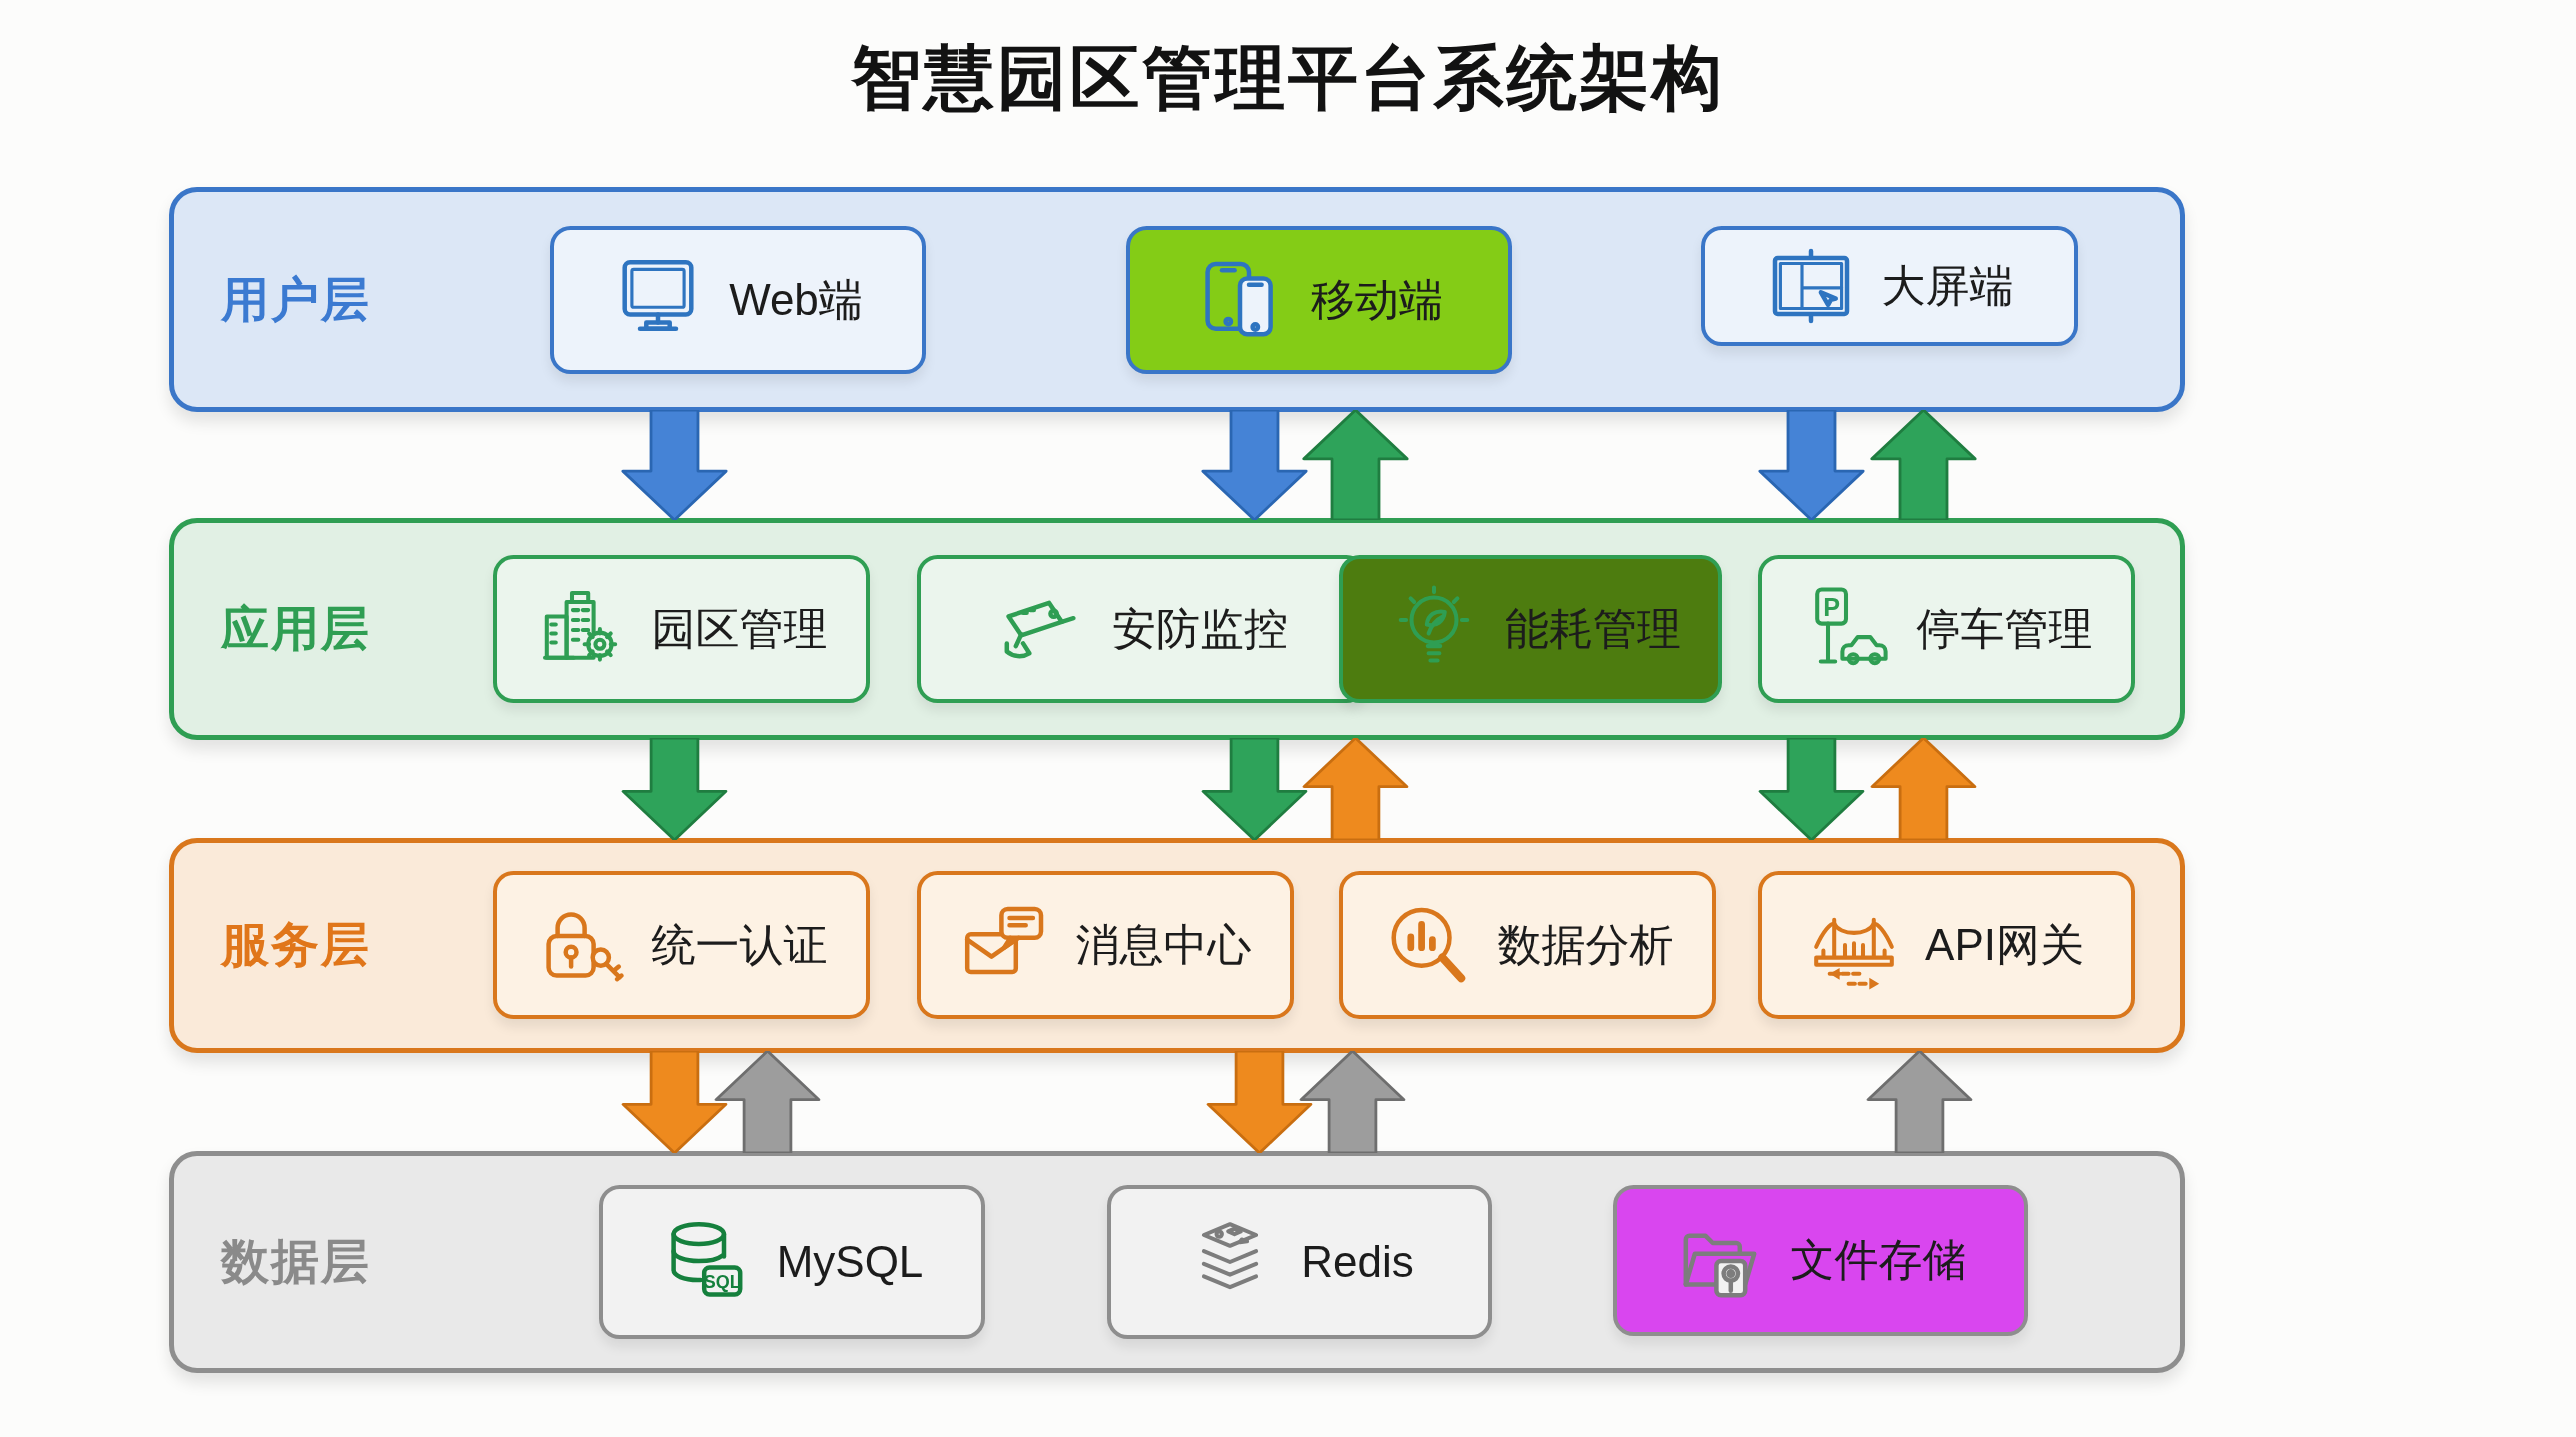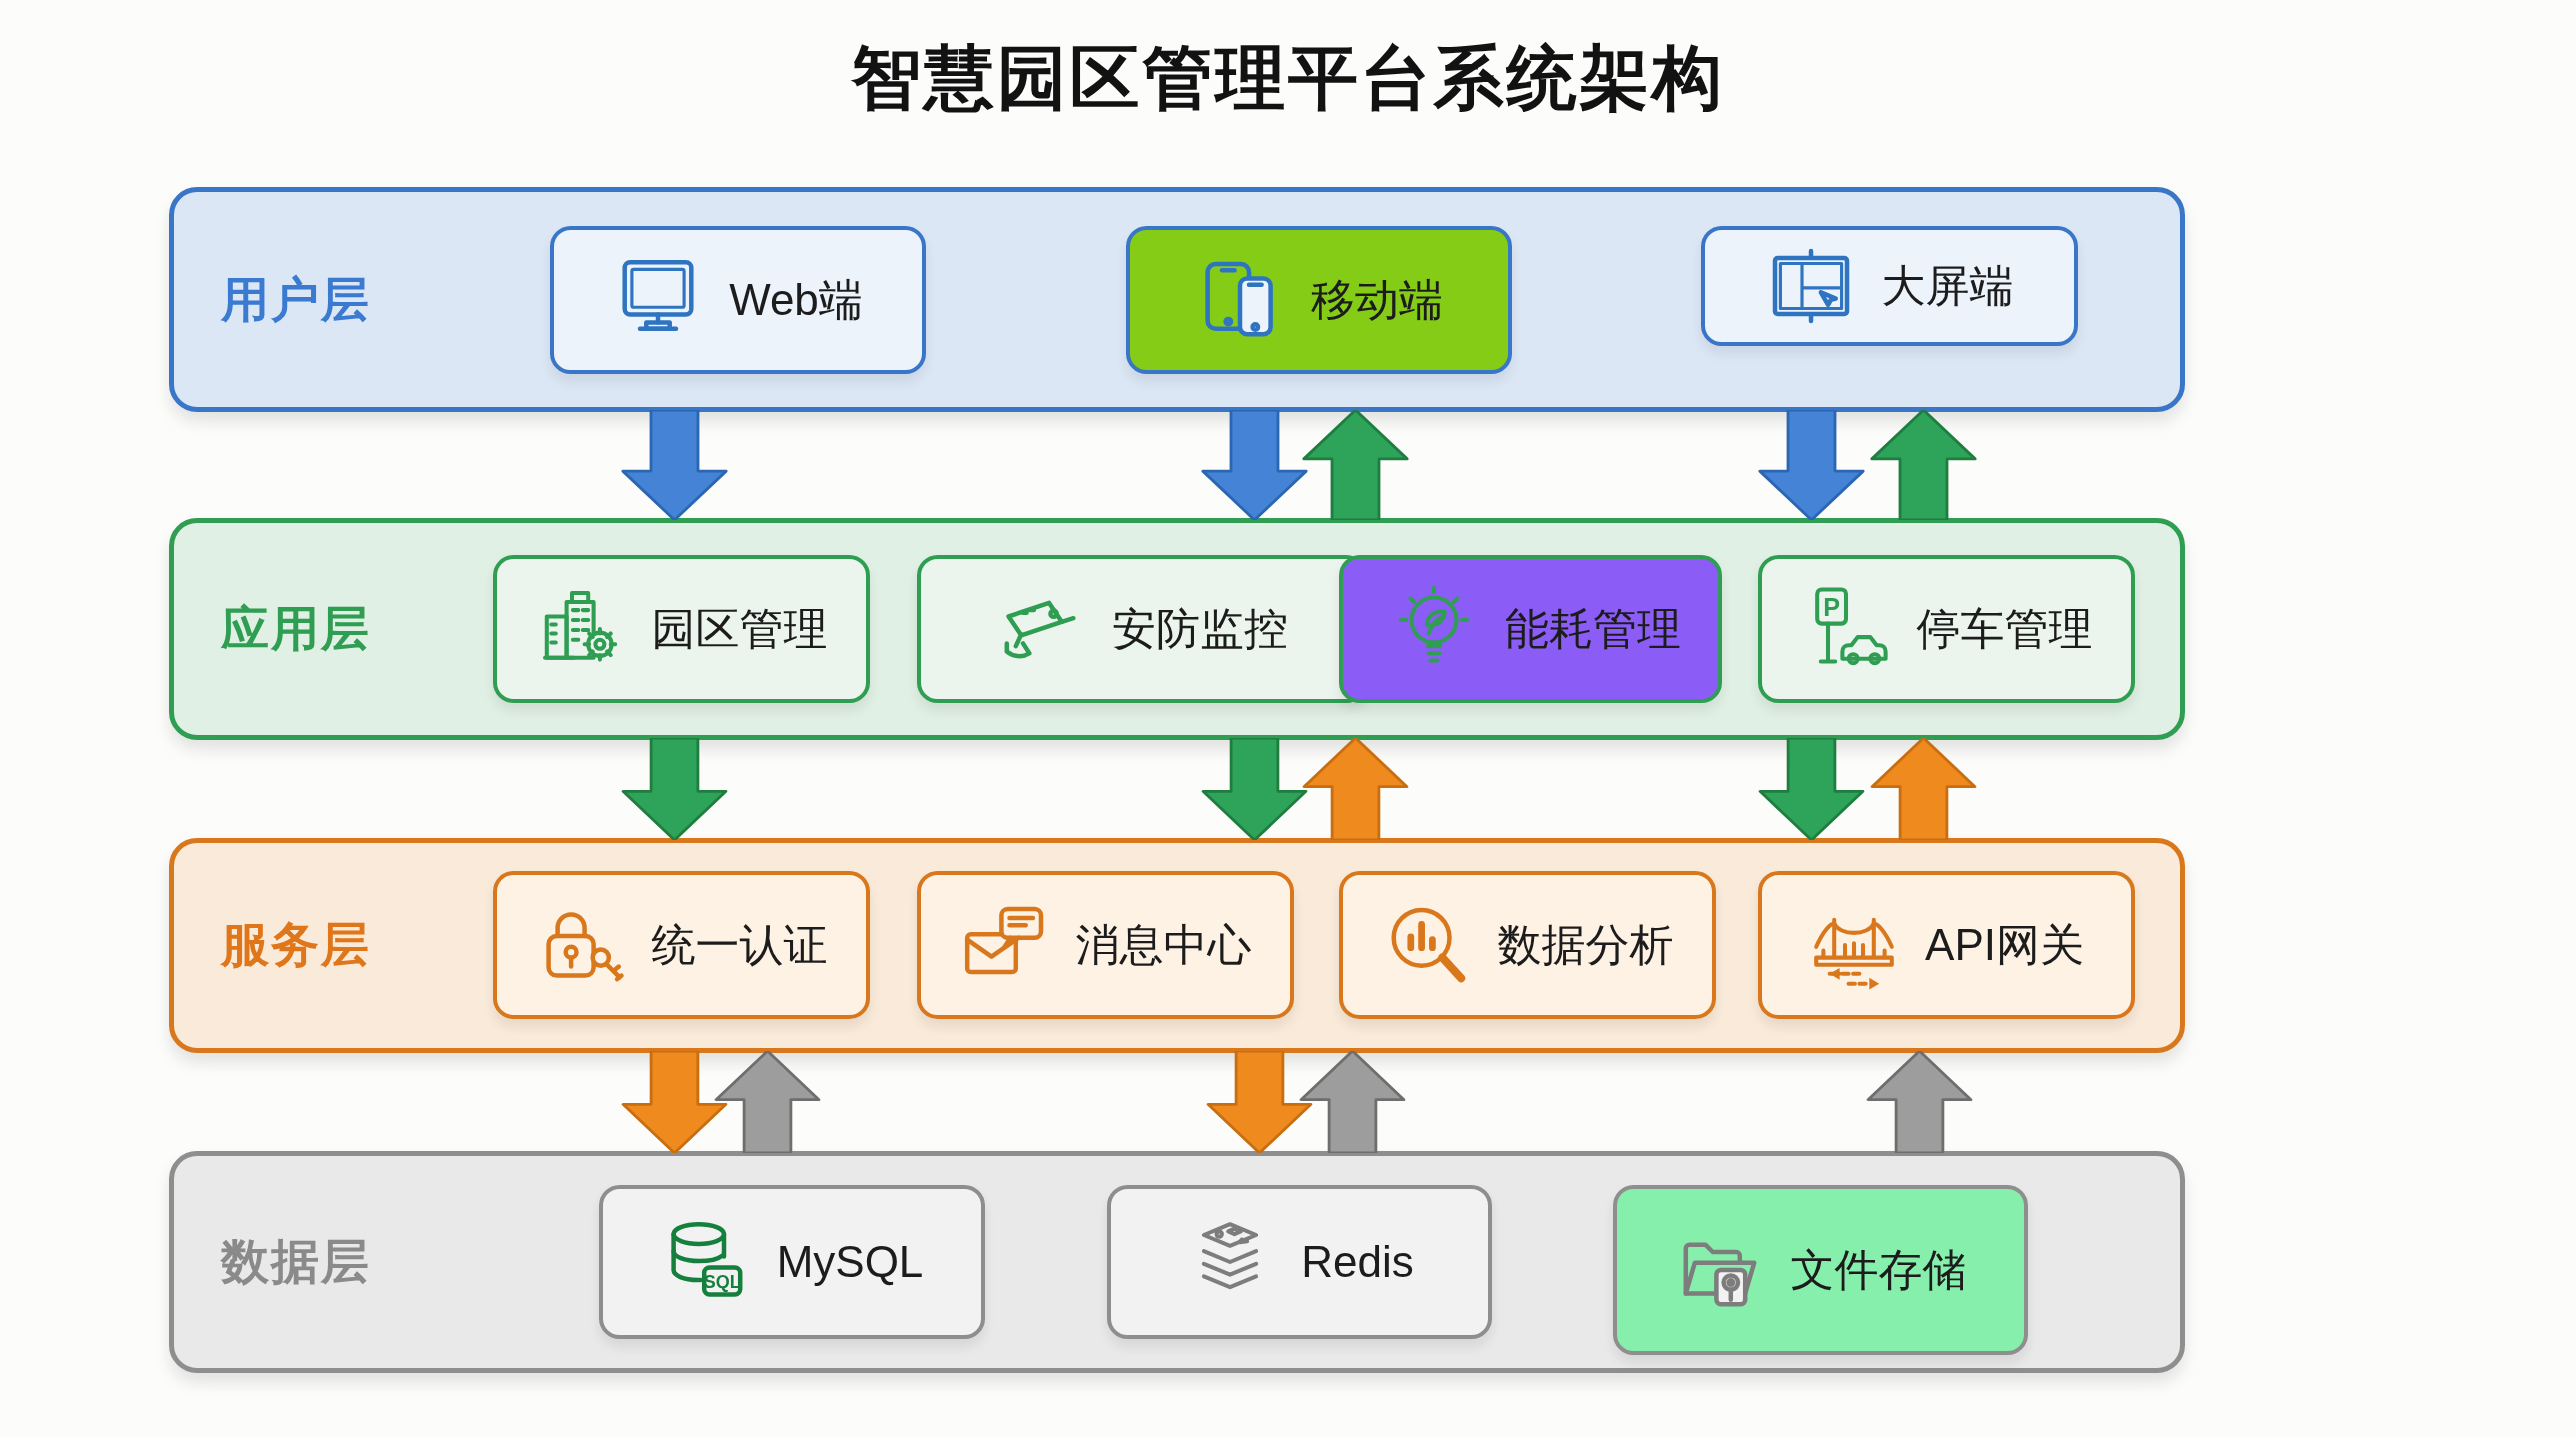--- a/index.html
+++ b/index.html
@@ -110,21 +110,21 @@
             <path d="M14 36l45-15 14 21-45 15z"></path>
             <circle cx="64" cy="33" r="3.5"></circle>
             <path d="M30 32h4M38 29h4"></path>
             <path d="M28 56l-6 13"></path>
             <path d="M12 66v9c7 6 17 7 25 2l-7-11"></path>
             <path d="M73 42l13-4"></path>
           </svg>
         </span>
         <span class="node-label">安防监控</span>
       </div>
-      <div class="node" style="left: 1339px; top: 555px; width: 383px; height: 148px; background: #8b5cf6; border-color: rgb(47, 158, 83); padding-left: 9px;">
+      <div class="node" style="left: 1339px; top: 555px; width: 383px; height: 148px; background: #4d7c0f; border-color: rgb(47, 158, 83); padding-left: 9px;">
         <span class="icon" style="color: rgb(47, 158, 83);">
           <svg viewBox="0 0 100 100" stroke="currentColor" fill="none" stroke-width="4.5" stroke-linecap="round" stroke-linejoin="round">
             <circle cx="50" cy="40" r="25"></circle>
             <path d="M43 69h14M44 77h12M46 85h8"></path>
             <path d="M50 4v5M13 40h6M81 40h6M24 16l4 4M76 16l-4 4"></path>
             <path d="M42 45c1-11 10-16 20-14-1 10-9 17-20 14z"></path>
             <path d="M44 55c3-9 8-15 16-19"></path>
           </svg>
         </span>
         <span class="node-label">能耗管理</span>
@@ -217,21 +217,21 @@
             <path d="M21 38l29 12 29-12"></path>
             <path d="M21 52l29 12 29-12"></path>
             <path d="M21 66l29 12 29-12"></path>
             <circle cx="38" cy="19" r="3"></circle>
             <path d="M55 13l7 3-7 3-7-3z"></path>
             <path d="M63 25l6 2-8 1z"></path>
           </svg>
         </span>
         <span class="node-label">Redis</span>
       </div>
-      <div class="node" style="left: 1613px; top: 1185px; width: 415px; height: 170px; background: #86efac; border-color: rgb(142, 142, 142);">
+      <div class="node" style="left: 1613px; top: 1185px; width: 415px; height: 151px; background: #d946ef; border-color: rgb(142, 142, 142);">
         <span class="icon" style="color: rgb(125, 125, 125);">
           <svg viewBox="0 0 100 100" stroke="currentColor" fill="none" stroke-width="5" stroke-linecap="round" stroke-linejoin="round">
             <path d="M12 76V26a4 4 0 0 1 4-4h18l8 8h26a4 4 0 0 1 4 4v6"></path>
             <path d="M12 76l10-34h66l-10 34z"></path>
             <rect x="46" y="50" width="32" height="38" rx="5" fill="#f2f2f2"></rect>
             <circle cx="62" cy="64" r="8"></circle>
             <circle cx="62" cy="64" r="2.5"></circle>
             <path d="M62 72v11"></path>
           </svg>
         </span>

